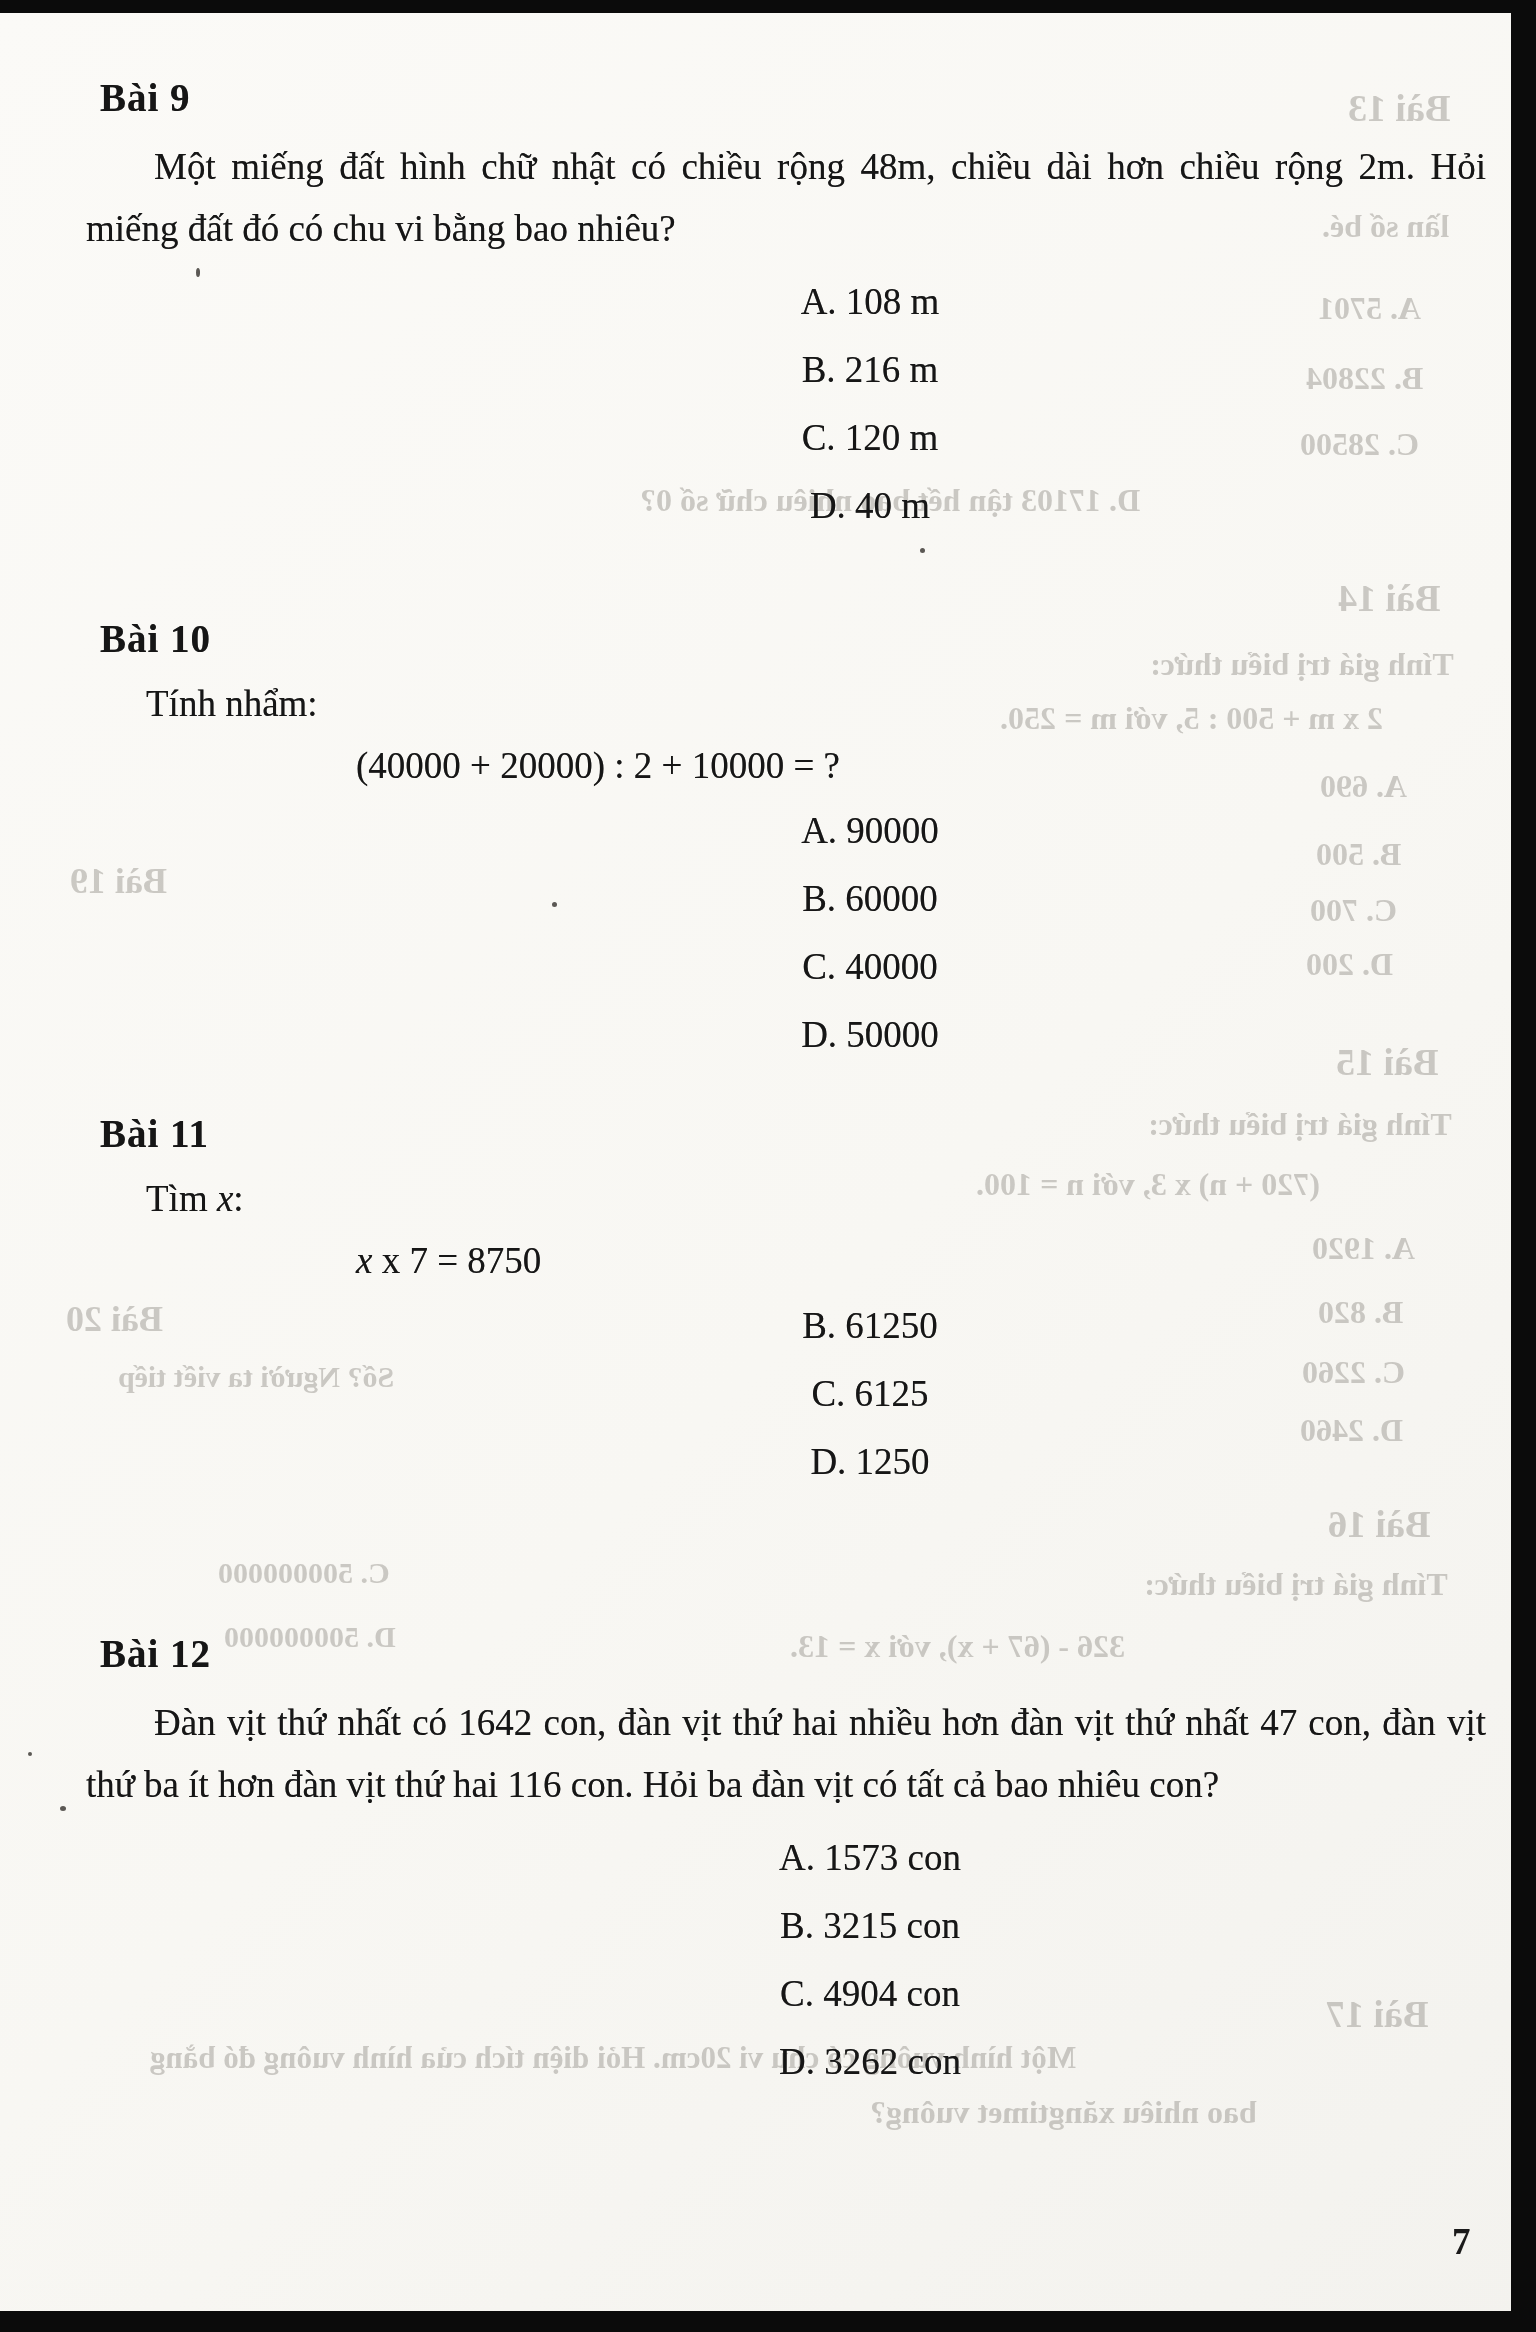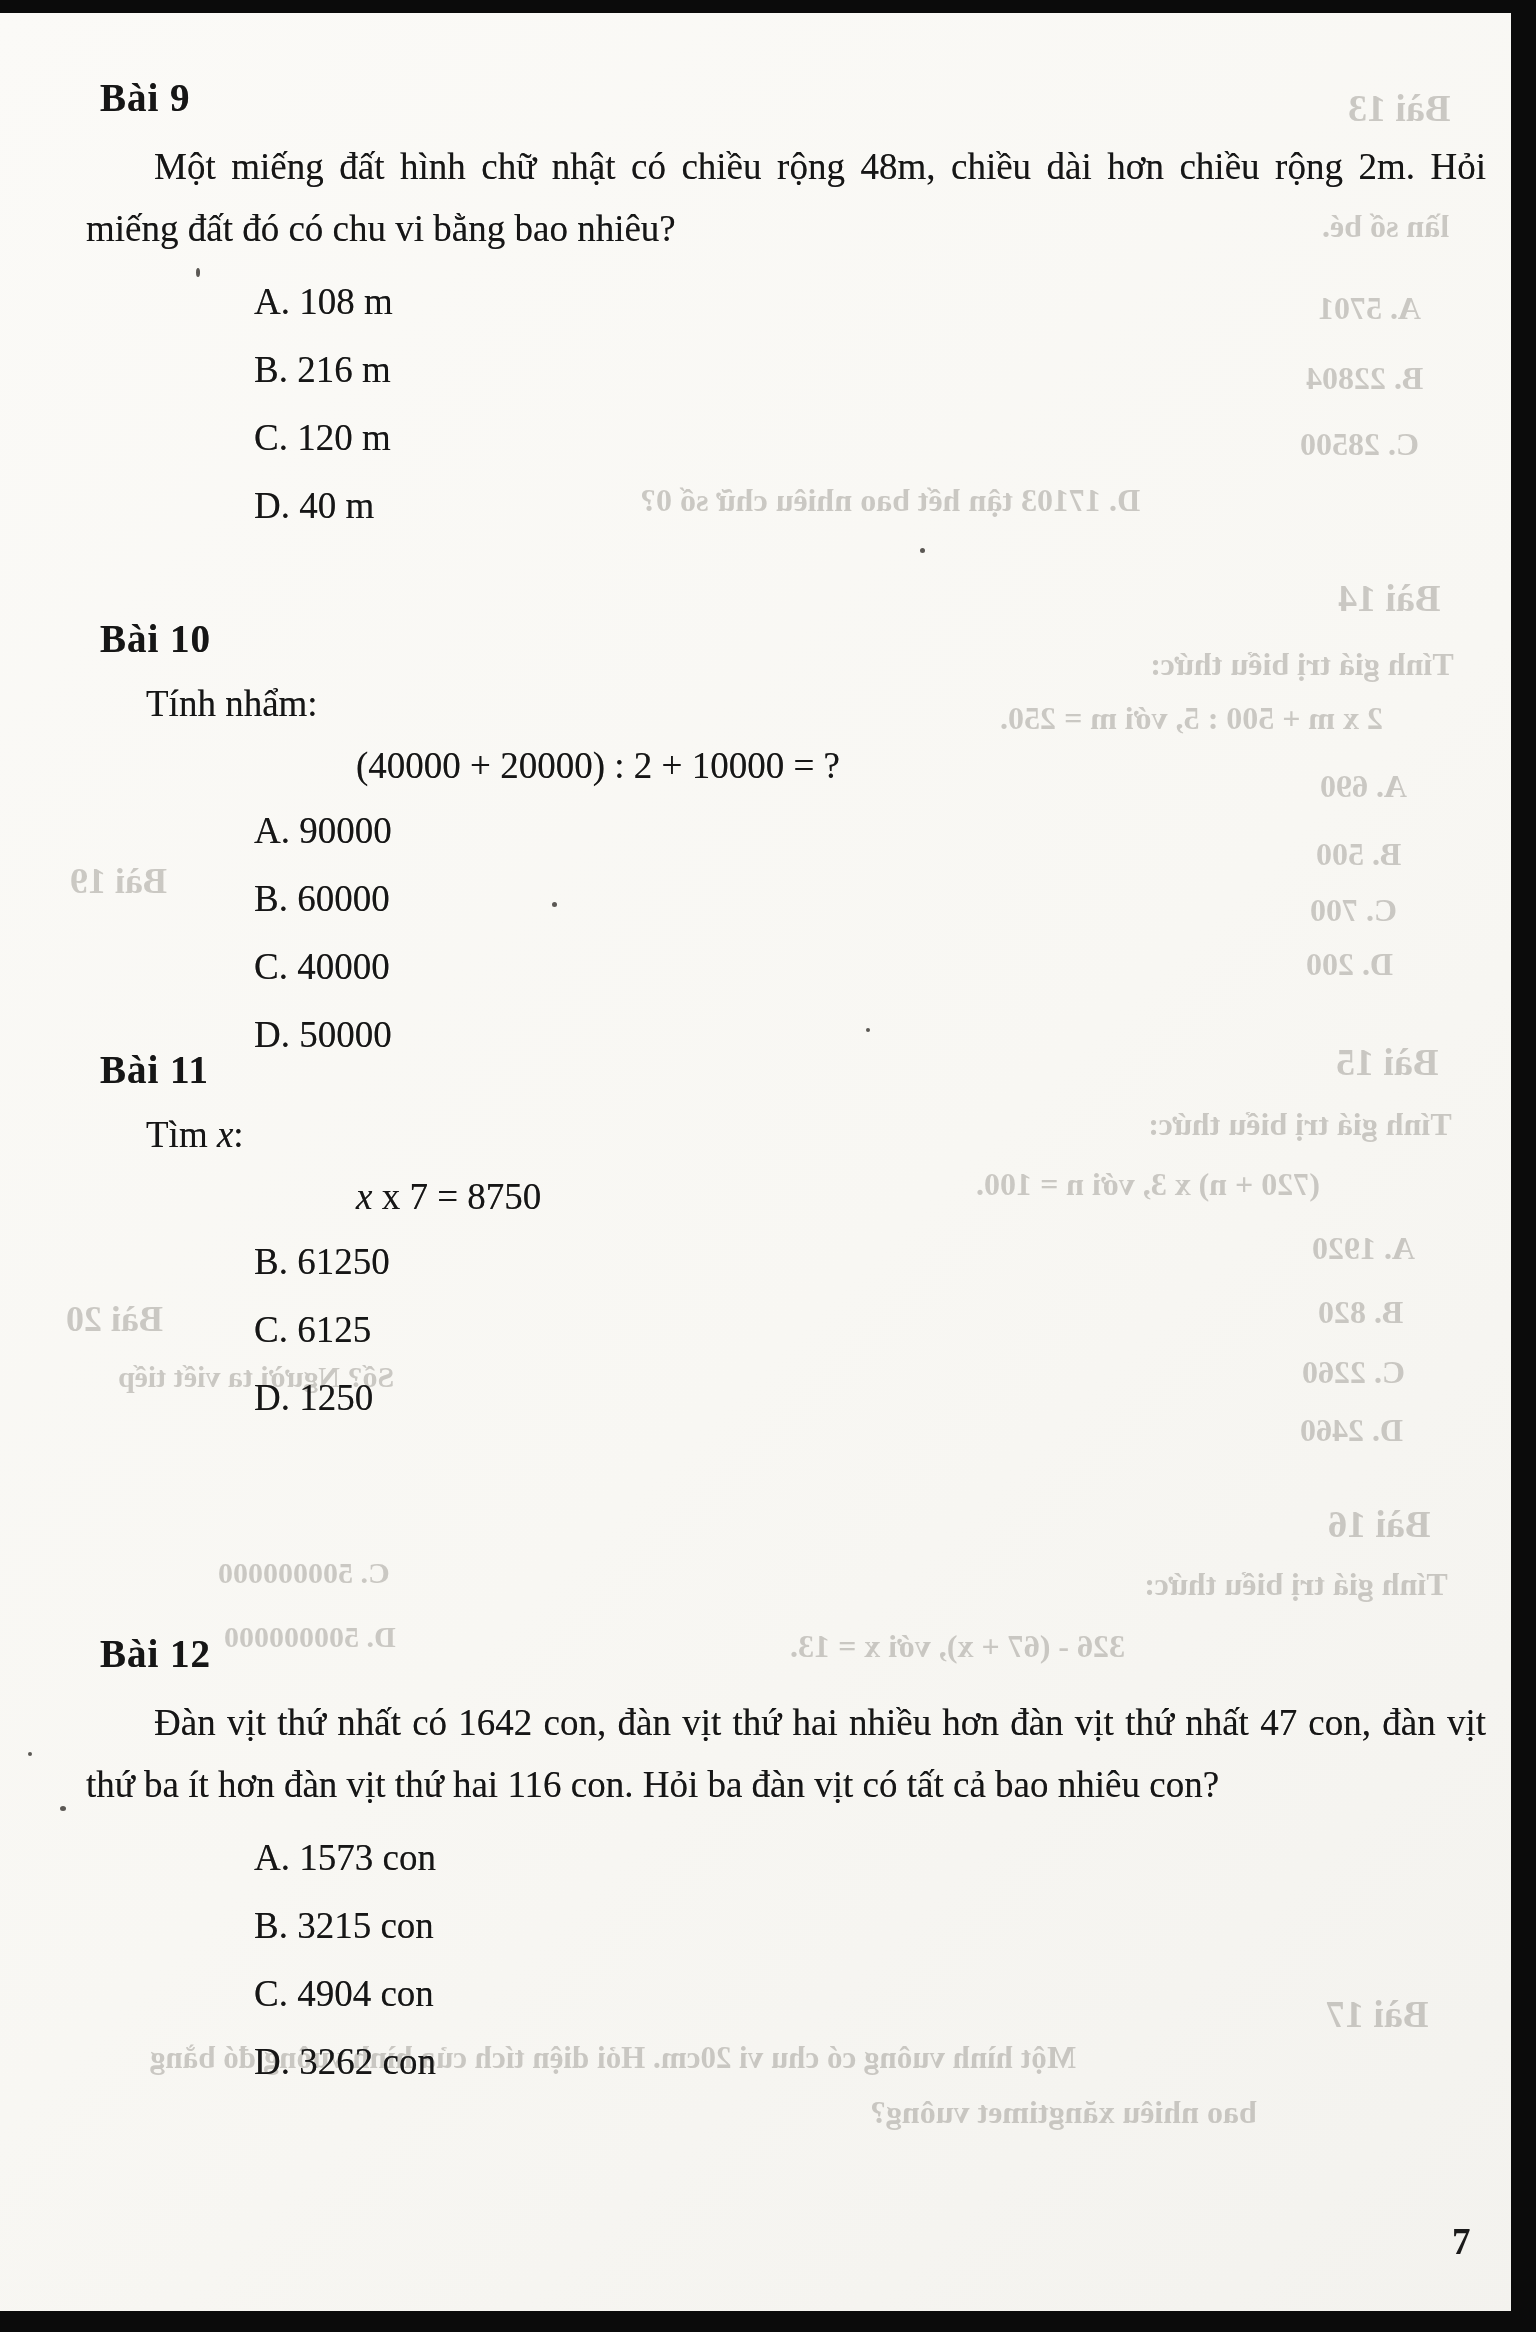--- a/index.html
+++ b/index.html
@@ -33,36 +33,36 @@
   }
 
   .content {
     position:absolute; left:86px; top:0; width:1400px;
     color:#161616; z-index:3;
     text-shadow:0 0 0.5px rgba(0,0,0,.5);
   }
   section.exercise { position:absolute; left:0; width:1400px; }
   .ex-0 { top:74px; }
   .ex-1 { top:615px; }
-  .ex-2 { top:1046px; }
+  .ex-2 { top:1110px; }
   .ex-3 { top:1598px;margin-top:32px; }
 
   h2.ex-title {
     font-size:39px; font-weight:700; margin-left:14px; letter-spacing:1px;
     line-height:48px;
   }
   p.ex-body {
     margin-top:14px;
     font-size:37px; line-height:62px;
     text-align:justify; text-indent:68px;
   }
   .lead { margin-top:18px; margin-left:60px; font-size:37px; line-height:46px; }
   .equation { margin-top:16px; margin-left:270px; font-size:37px; line-height:46px; }
   .equation i, .lead i { font-style:italic; }
-  .options { margin-top:22px; margin-left:168px; }
+  .options { margin-top:22px; margin-left:168px;text-align:center; }
   .option { font-size:37px; line-height:40px; margin-bottom:28px; }
 
   .page-number {
     position:absolute; left:1452px; top:2220px; z-index:4;
     font-size:37px; font-weight:700; color:#1a1a1a;
   }
 
   .speck { position:absolute; background:#33302c; border-radius:50%; z-index:2; opacity:.8; }
 </style>
 </head>

